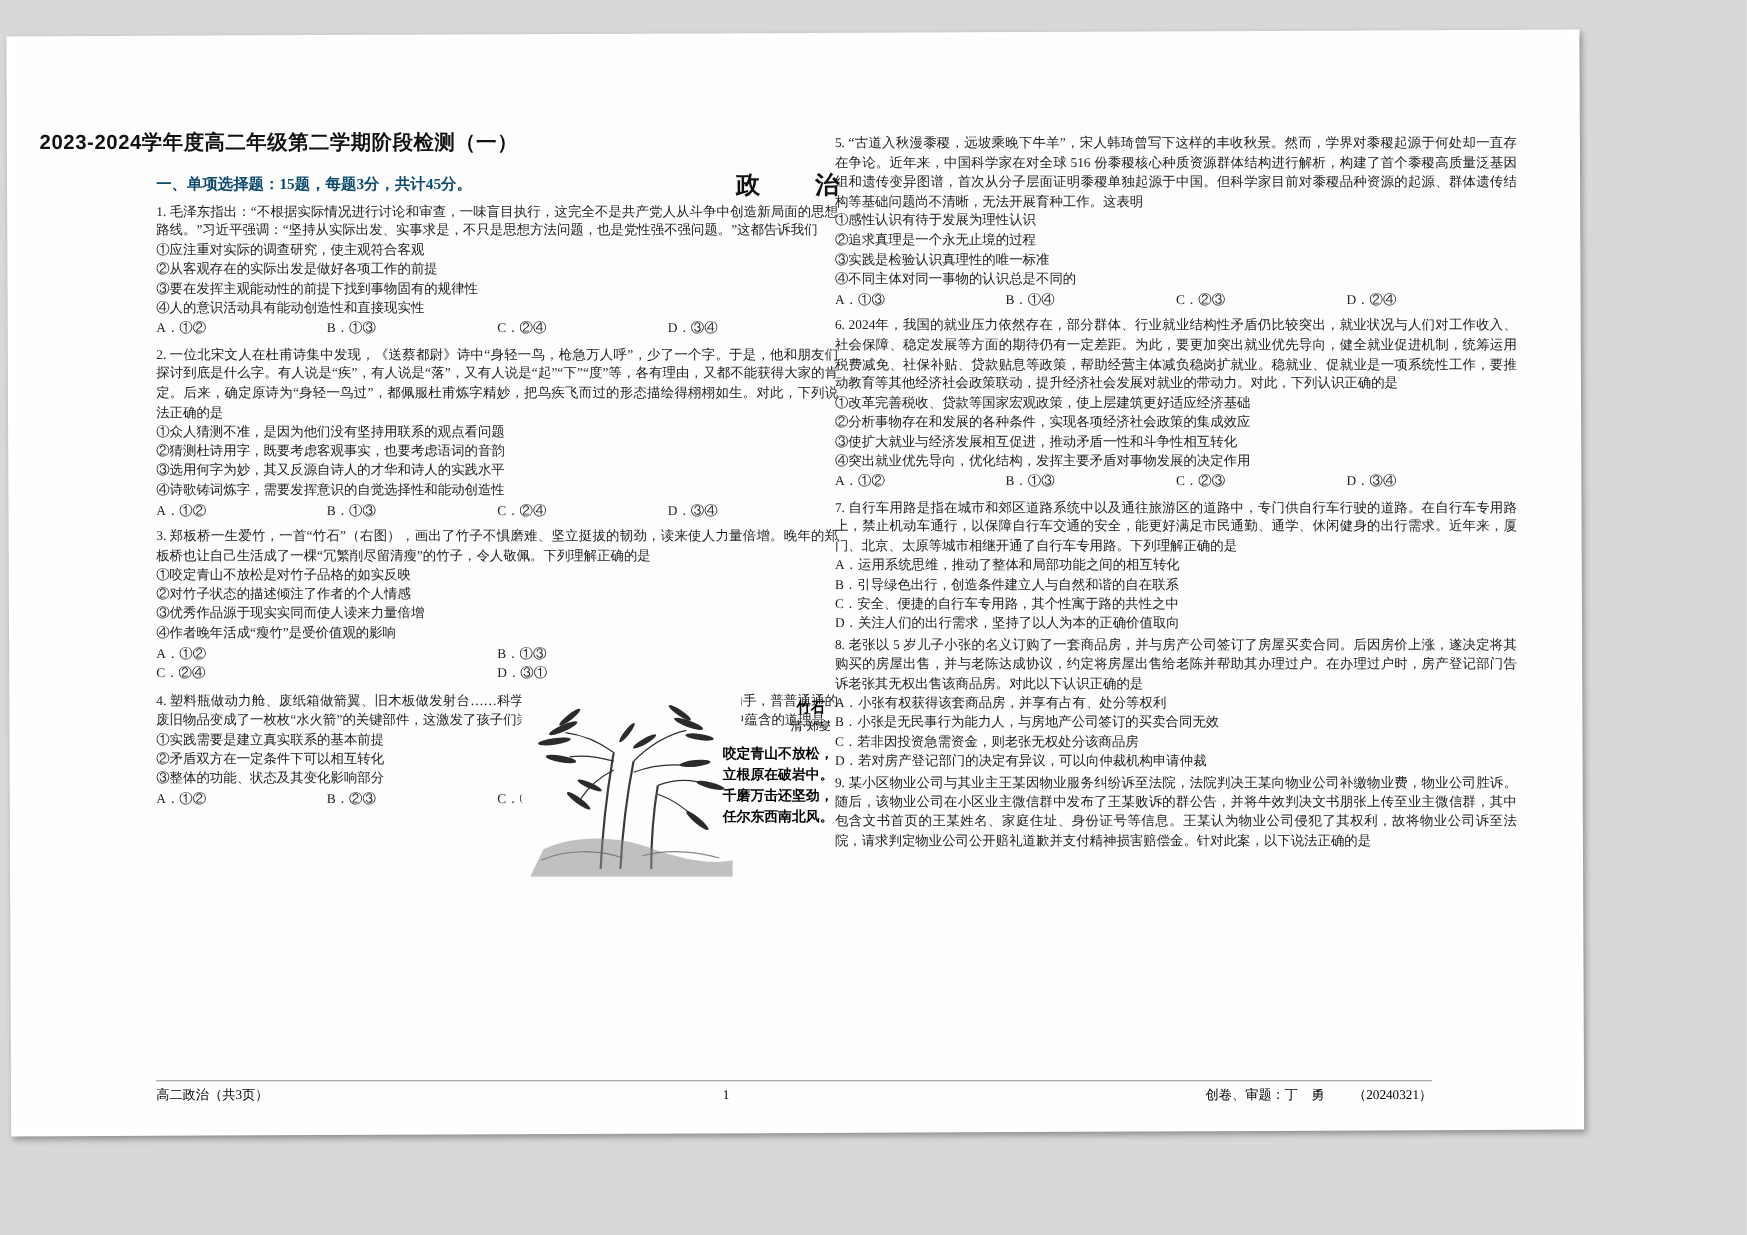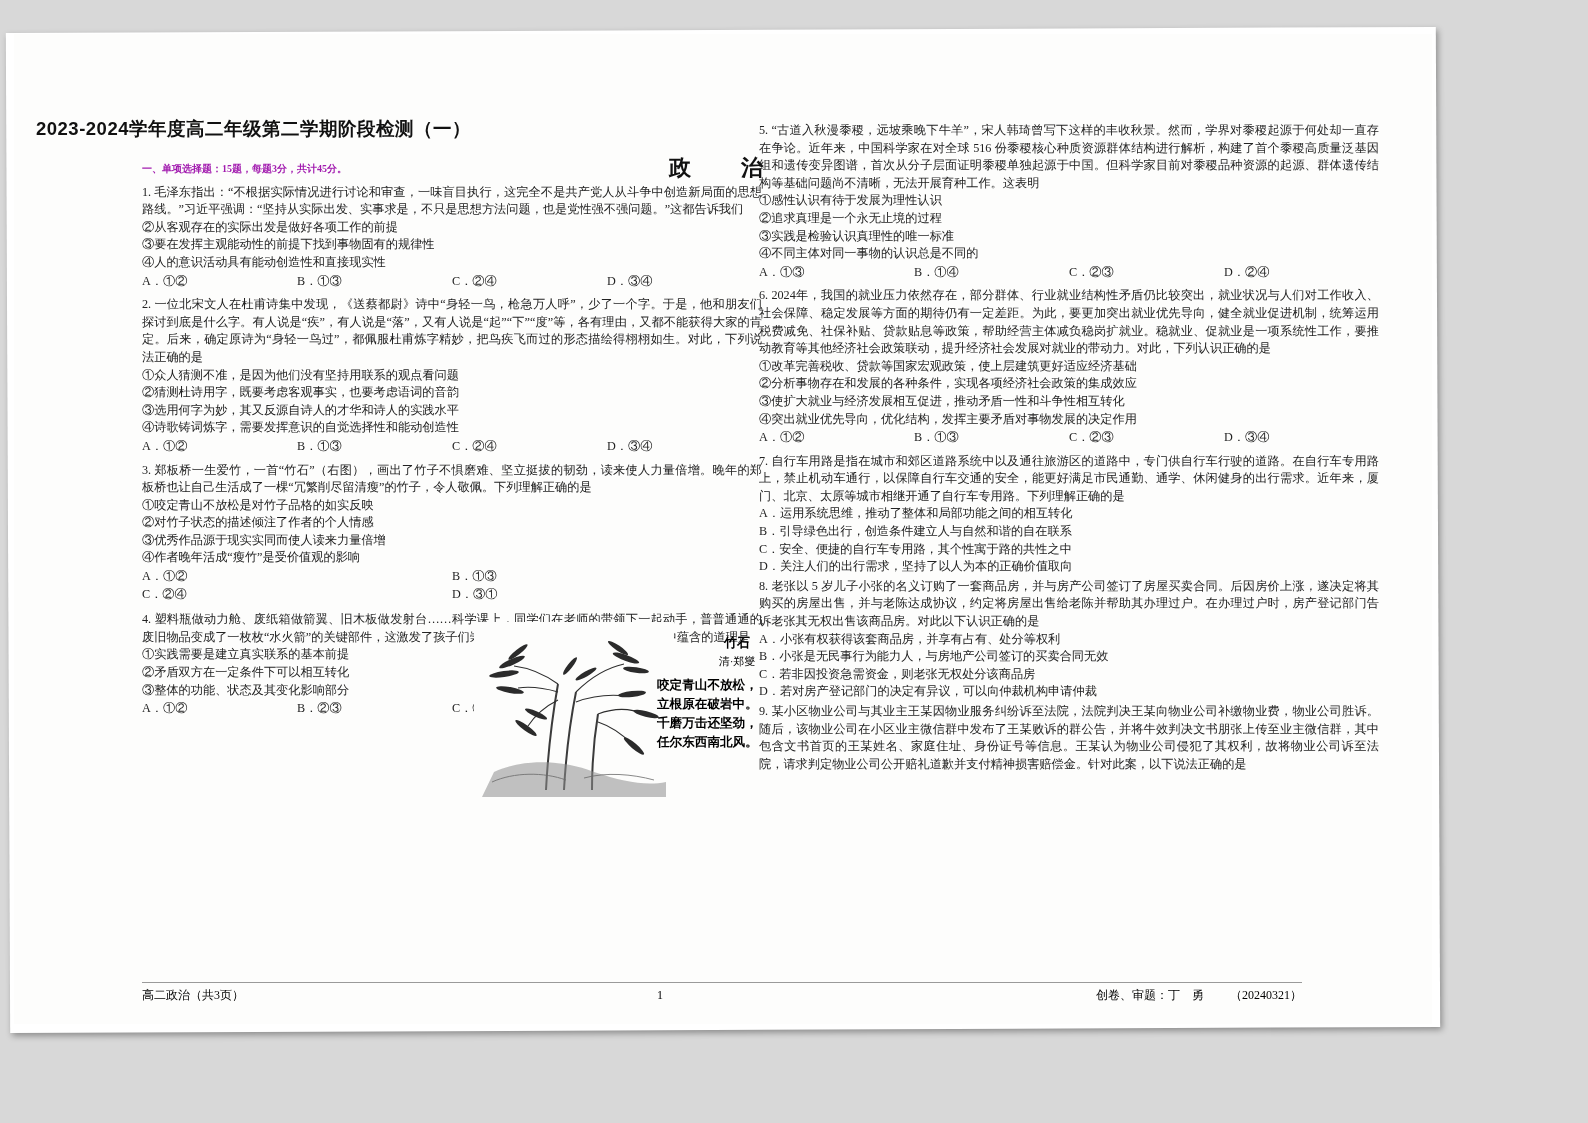--- a/index.html
+++ b/index.html
@@ -34,21 +34,21 @@
     font-size:18.5px;font-weight:bold;letter-spacing:.5px;
     margin:82px 0 0 22px;color:#111;
     font-family:"Liberation Sans","DejaVu Sans",sans-serif;
   }
   .doc-subtitle{
     text-align:center;font-size:22px;font-weight:bold;letter-spacing:14px;
     margin:12px 0 10px 0;color:#111;
     font-family:"Liberation Sans","DejaVu Sans",sans-serif;
   }
   .section-head{
-    font-size:10px;font-weight:bold;margin:4px 0 6px 0;color:#a21caf;
+    font-size:14px;font-weight:bold;margin:4px 0 6px 0;color:#0c4a6e;
   }
   .q{margin:0 0 2px 0;}
   .q .stem{display:block;text-indent:0;}
   .opt{display:block;}
   .answers{
     display:flex;width:100%;margin:1px 0 6px 0;
   }
   .answers span{flex:1;}
   .two-line-ans{margin:1px 0 6px 0;}
   .two-line-ans div{display:flex;}
@@ -81,20 +81,21 @@
   <div class="doc-subtitle">政　治</div>
 
   <div class="cols">
 
     <div class="col left" style="top:122px;">
 
       <div class="section-head">一、单项选择题：15题，每题3分，共计45分。</div>
 
       <div class="q">
         <span class="stem">1. 毛泽东指出：“不根据实际情况进行讨论和审查，一味盲目执行，这完全不是共产党人从斗争中创造新局面的思想路线。”习近平强调：“坚持从实际出发、实事求是，不只是思想方法问题，也是党性强不强问题。”这都告诉我们</span>
+        <span class="opt">①应注重对实际的调查研究，使主观符合客观</span>
         <span class="opt">②从客观存在的实际出发是做好各项工作的前提</span>
         <span class="opt">③要在发挥主观能动性的前提下找到事物固有的规律性</span>
         <span class="opt">④人的意识活动具有能动创造性和直接现实性</span>
         <div class="answers">
           <span>A．①②</span>
           <span>B．①③</span>
           <span>C．②④</span>
           <span>D．③④</span>
         </div>
       </div>

